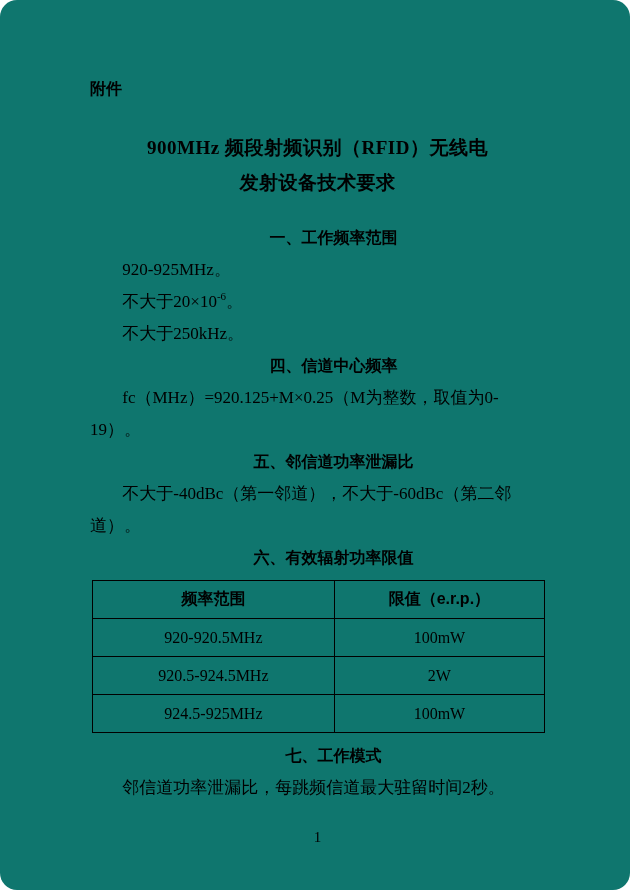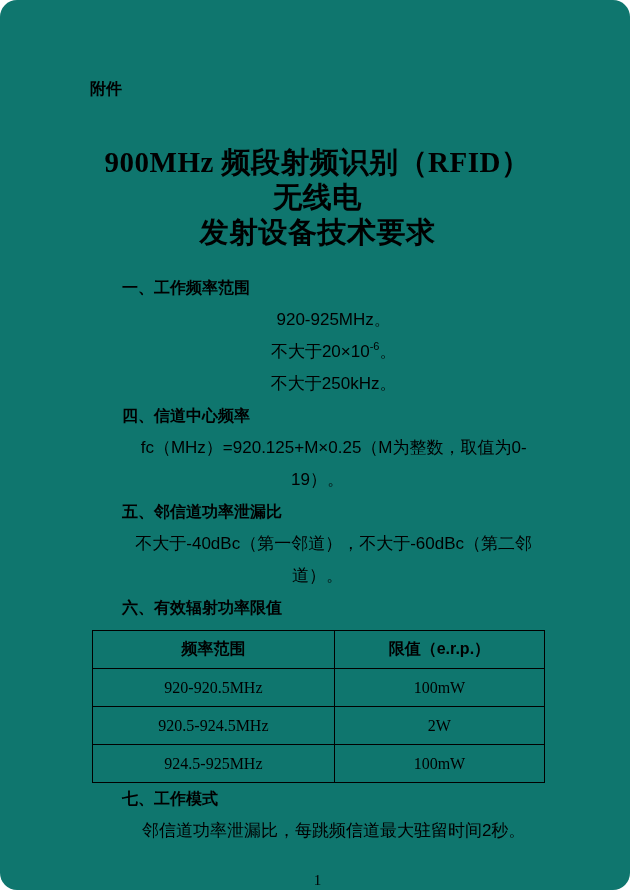--- a/index.html
+++ b/index.html
@@ -18,44 +18,44 @@
 
   .attachment-label {
     padding-top: 78px;
     font-family: "Liberation Sans", sans-serif;
     font-weight: bold;
     font-size: 16px;
     line-height: 22px;
   }
 
   .doc-title {
-    margin-top: 45px;
+    margin-top: 30px;
     text-align: center;
     font-family: "Liberation Serif", serif;
     font-weight: bold;
-    font-size: 29px;
+    font-size: 19px;
     line-height: 35px;
     letter-spacing: 0.5px;
   }
 
   .sections { margin-top: 22px; }
 
   .sec-heading {
     font-family: "Liberation Sans", sans-serif;
     font-weight: bold;
     font-size: 16px;
     line-height: 32px;
     text-indent: 2em;
+    text-align: center;
   }
   .sec-body {
-    font-family: Liberation Sans, sans-serif;
+    font-family: Liberation Serif, serif;
     font-size: 17px;
     line-height: 32px;
     text-indent: 1.9em;
-    text-align: center;
   }
   .sec-body sup {
     font-size: 11px;
     line-height: 0;
     vertical-align: super;
   }
 
   table.limits {
     width: 453px;
     margin-left: 2px;
@@ -74,21 +74,21 @@
     font-family: "Liberation Sans", sans-serif;
     font-weight: bold;
   }
   table.limits td {
     font-family: "Liberation Serif", serif;
     font-weight: normal;
   }
   table.limits col.c1 { width: 53.5%; }
   table.limits col.c2 { width: 46.5%; }
 
-  .after-table { }
+  .after-table { margin-top: 7px; }
 
   .page-number {
     margin-top: 24px;
     text-align: center;
     font-family: "Liberation Serif", serif;
     font-size: 15px;
     line-height: 18px;
   }
 </style>
 </head>

